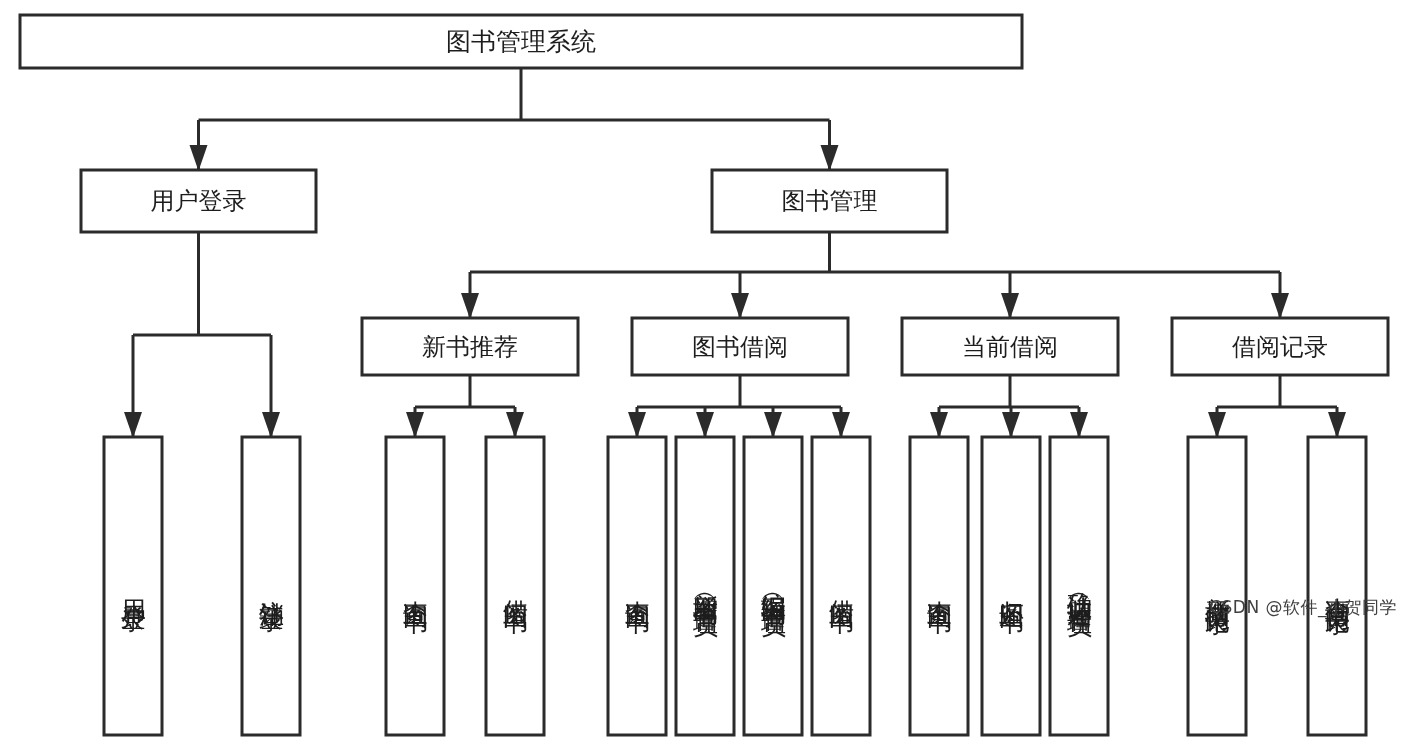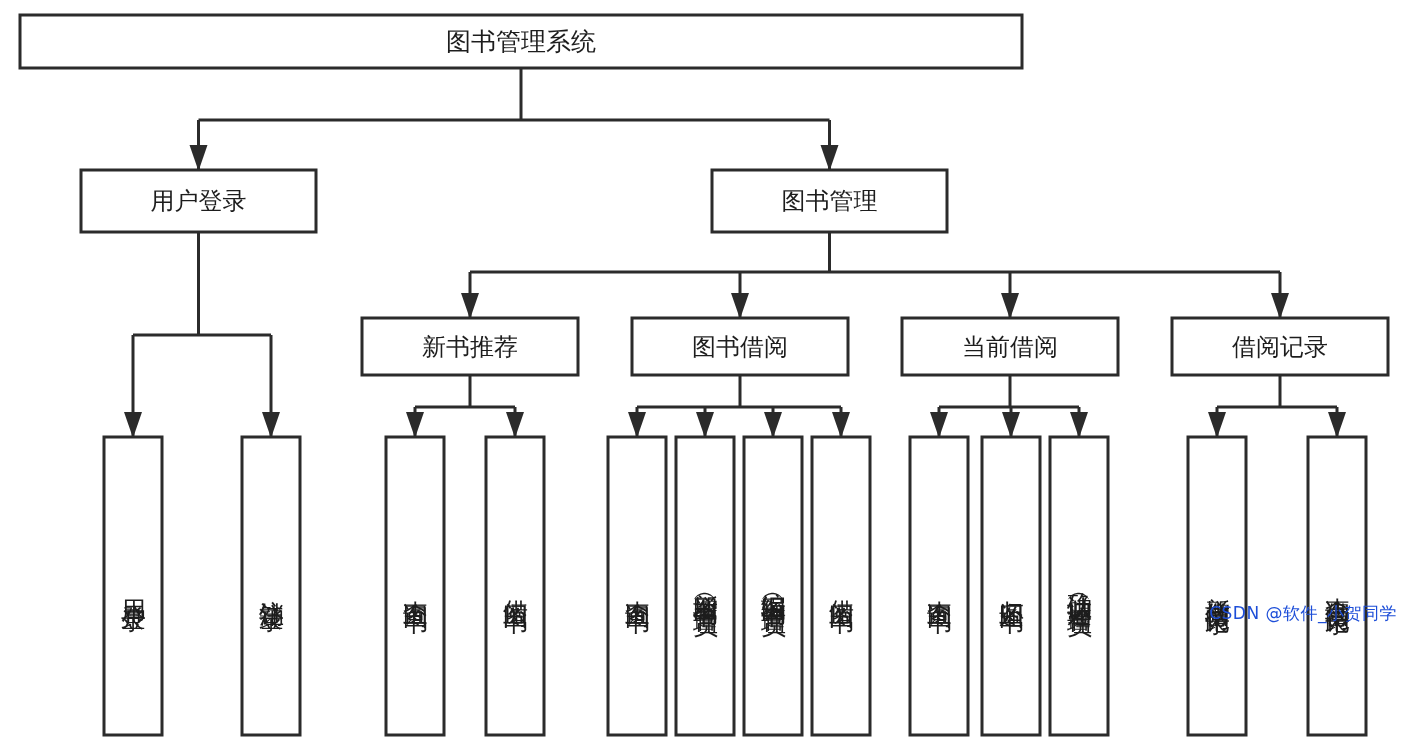--- a/index.html
+++ b/index.html
@@ -14,21 +14,21 @@
   .nodelabel{fill:#1d1d1d;font-family:"DejaVu Sans","Liberation Sans",sans-serif;
              text-anchor:middle;dominant-baseline:middle;}
   .lbl-root{font-size:25px;}
   .lbl-l1{font-size:24px;}
   .lbl-l2{font-size:24px;}
   .vlabel{position:absolute;display:flex;align-items:center;justify-content:center;
           writing-mode:vertical-rl;text-orientation:upright;
           font-size:25px;color:#1d1d1d;letter-spacing:3px;line-height:1.04;
           font-family:"DejaVu Sans","Liberation Sans",sans-serif;
           white-space:nowrap;pointer-events:none;}
-  #watermark{position:absolute;right:8px;bottom:14px;font-size:17px;color:#1d4ed8;
+  #watermark{position:absolute;right:8px;bottom:20px;font-size:17px;color:#404040;
              font-family:"DejaVu Sans","Liberation Sans",sans-serif;
              letter-spacing:0.5px;white-space:nowrap;}
 </style>
 </head>
 <body>
 
 <div id="stage">
   <svg id="diagram" viewBox="0 0 1405 747">
     <g id="edges-layer">
         <path d="M 521 68 L 521 120" class="link"></path>

